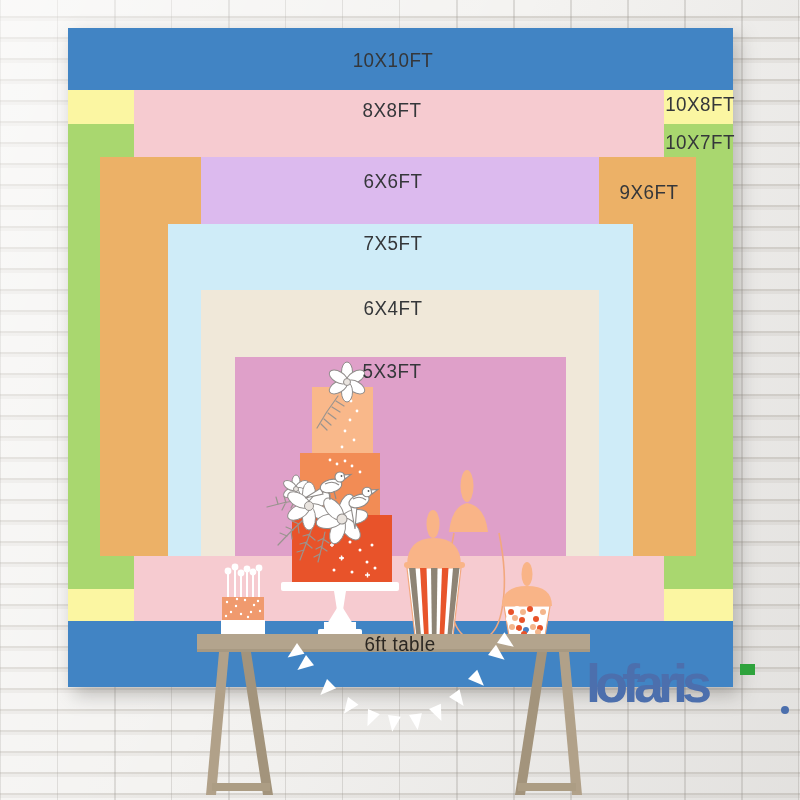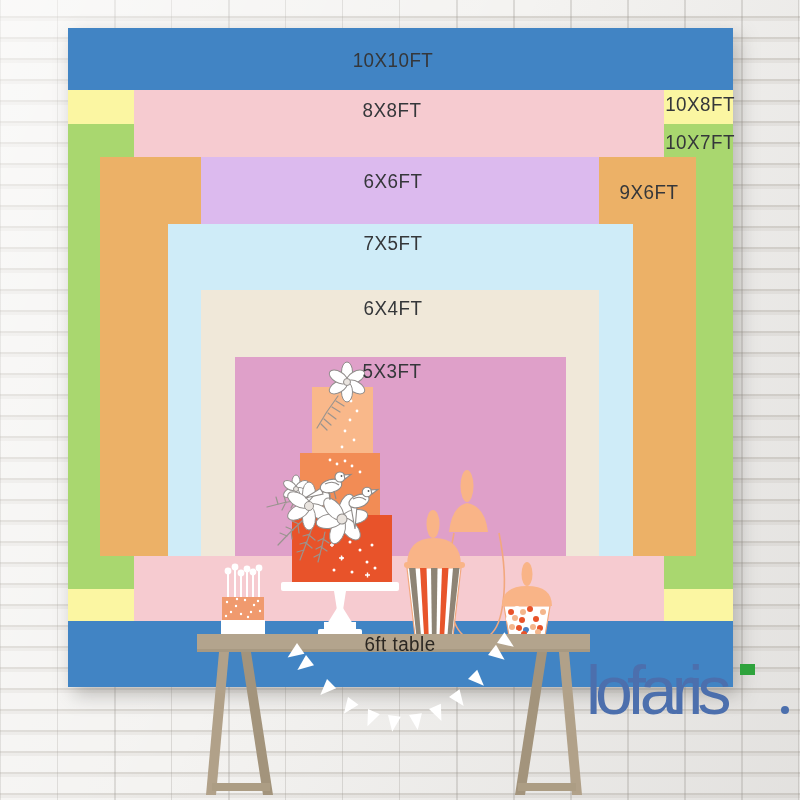--- a/index.html
+++ b/index.html
@@ -38,21 +38,21 @@
   .l-9x6   { left:649px; top:192px; }
   .l-7x5   { left:393px; top:243px; }
   .l-6x4   { left:393px; top:308px; }
   .l-5x3   { left:392px; top:371px; }
   .l-table { left:400px; top:644px; color:#2b2722; font-size:20px; z-index:6; }
 
   .scene-svg { position:absolute; left:0; top:0; z-index:4; }
 
   .logo { position:absolute; left:586px; top:656px; z-index:7; }
   .logo-text {
-    font-size:68px; font-weight:normal; letter-spacing:-6px; line-height:1;
+    font-size:54px; font-weight:bold; letter-spacing:-6px; line-height:1;
     display:block;
   }
   .logo-flag { position:absolute; left:740px; top:664px; width:15px; height:11px; z-index:8; }
   .logo-reg  { position:absolute; left:781px; top:706px; width:8px; height:8px; border-radius:50%; z-index:8; }
 </style>
 </head>
 <body>
 
 <div class="stage">
 

